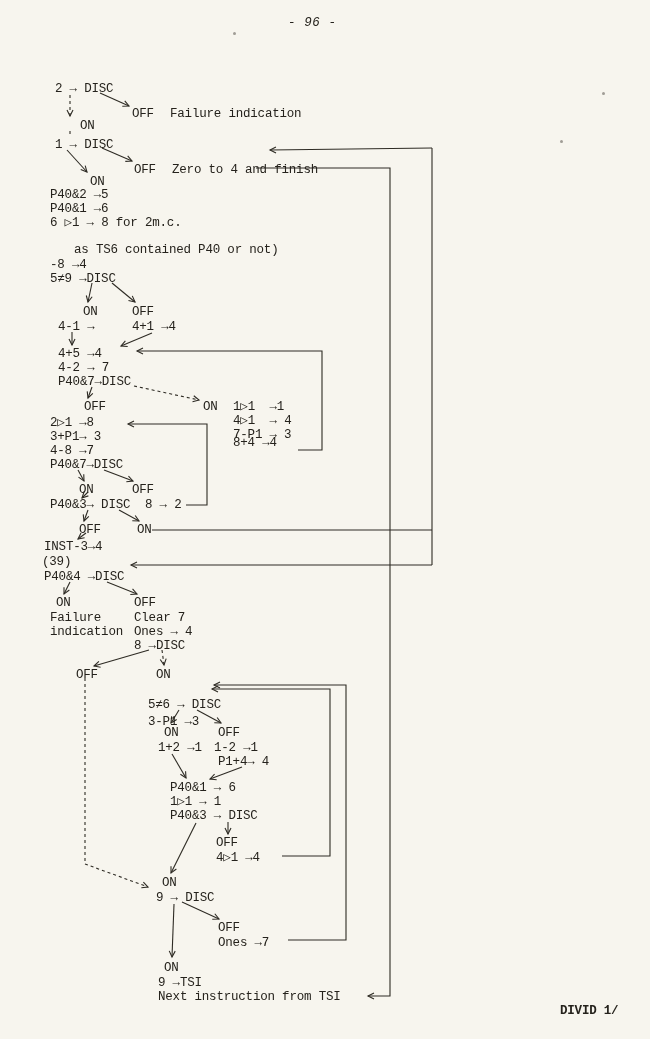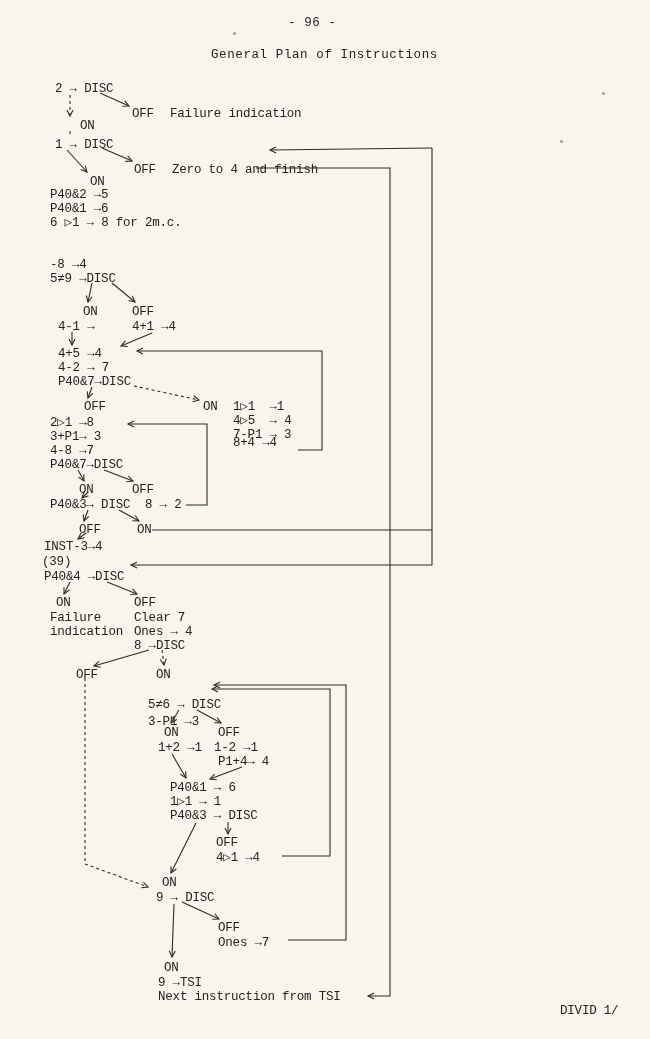--- a/index.html
+++ b/index.html
@@ -11,22 +11,22 @@
     font-family:"Liberation Mono","DejaVu Sans Mono",monospace;
     color:#25221c;
   }
   .t{
     position:absolute;
     white-space:pre;
     font:12.5px/14px "Liberation Mono","DejaVu Sans Mono",monospace;
     color:#25221c;
     letter-spacing:-0.2px;
   }
-  .hdr{letter-spacing:0.6px;}
-  .ftr{font-weight:normal;}
+  .hdr{letter-spacing:0.6px;font-style:italic;}
+  .ftr{font-weight:bold;}
   svg.wires{position:absolute;left:0;top:0;pointer-events:none;}
   .wire{fill:none;stroke:#2e2b24;stroke-width:1.1;}
   .dash{stroke-dasharray:3 3;}
   .speck{position:absolute;width:3px;height:3px;border-radius:50%;background:#4a463d;opacity:.5;}
 </style>
 </head>
 <body>
 
 <div class="page">
 
@@ -86,46 +86,46 @@
     <path class="wire" d="M242,767 L210,779" marker-end="url(#ah)"></path>
 
     <path class="wire" d="M228,822 L228,834" marker-end="url(#ah)"></path>
     <path class="wire" d="M196,823 L171,873" marker-end="url(#ah)"></path>
 
     <path class="wire" d="M182,902 L219,919" marker-end="url(#ah)"></path>
     <path class="wire" d="M174,904 L172,957" marker-end="url(#ah)"></path>
   </svg>
 
   <div class="t hdr" style="left:288px;top:16px">- 96 -</div>
-  <div class="t hdr" style="left:211px;top:48px">General Plan of Instructions</div>
 
   <div class="t" style="left:55px;top:82px">2 → DISC</div>
   <div class="t" style="left:80px;top:119px">ON</div>
   <div class="t" style="left:132px;top:107px">OFF</div>
   <div class="t" style="left:170px;top:107px">Failure indication</div>
   <div class="t" style="left:55px;top:138px">1 → DISC</div>
   <div class="t" style="left:90px;top:175px">ON</div>
   <div class="t" style="left:134px;top:163px">OFF</div>
   <div class="t" style="left:172px;top:163px">Zero to 4 and finish</div>
   <div class="t" style="left:50px;top:188px">P40&amp;2 →5</div>
   <div class="t" style="left:50px;top:202px">P40&amp;1 →6</div>
   <div class="t" style="left:50px;top:216px">6 ▷1 → 8 for 2m.c.</div>
+  <div class="t" style="left:74px;top:243px">as TS6 contained P40 or not)</div>
   <div class="t" style="left:50px;top:258px">-8 →4</div>
   <div class="t" style="left:50px;top:272px">5≠9 →DISC</div>
   <div class="t" style="left:83px;top:305px">ON</div>
   <div class="t" style="left:132px;top:305px">OFF</div>
   <div class="t" style="left:58px;top:320px">4-1 →</div>
   <div class="t" style="left:132px;top:320px">4+1 →4</div>
   <div class="t" style="left:58px;top:347px">4+5 →4</div>
   <div class="t" style="left:58px;top:361px">4-2 → 7</div>
   <div class="t" style="left:58px;top:375px">P40&amp;7→DISC</div>
   <div class="t" style="left:84px;top:400px">OFF</div>
   <div class="t" style="left:203px;top:400px">ON</div>
   <div class="t" style="left:233px;top:400px">1▷1  →1</div>
-  <div class="t" style="left:233px;top:414px">4▷5  → 4</div>
+  <div class="t" style="left:233px;top:414px">4▷1  → 4</div>
   <div class="t" style="left:233px;top:428px">7-P1 → 3</div>
   <div class="t" style="left:233px;top:436px">8+4 →4</div>
   <div class="t" style="left:50px;top:416px">2▷1 →8</div>
   <div class="t" style="left:50px;top:430px">3+P1→ 3</div>
   <div class="t" style="left:50px;top:444px">4-8 →7</div>
   <div class="t" style="left:50px;top:458px">P40&amp;7→DISC</div>
   <div class="t" style="left:79px;top:483px">ON</div>
   <div class="t" style="left:132px;top:483px">OFF</div>
   <div class="t" style="left:50px;top:498px">P40&amp;3→ DISC</div>
   <div class="t" style="left:145px;top:498px">8 → 2</div>

